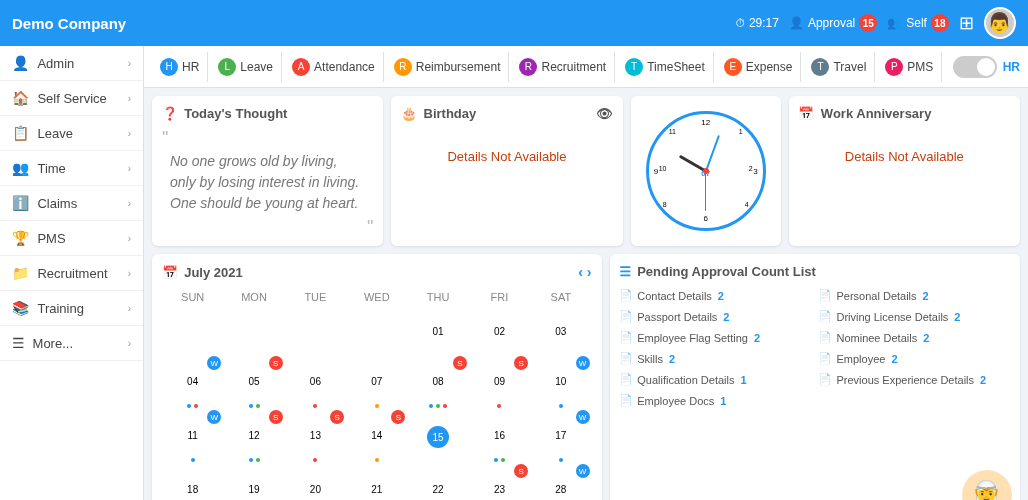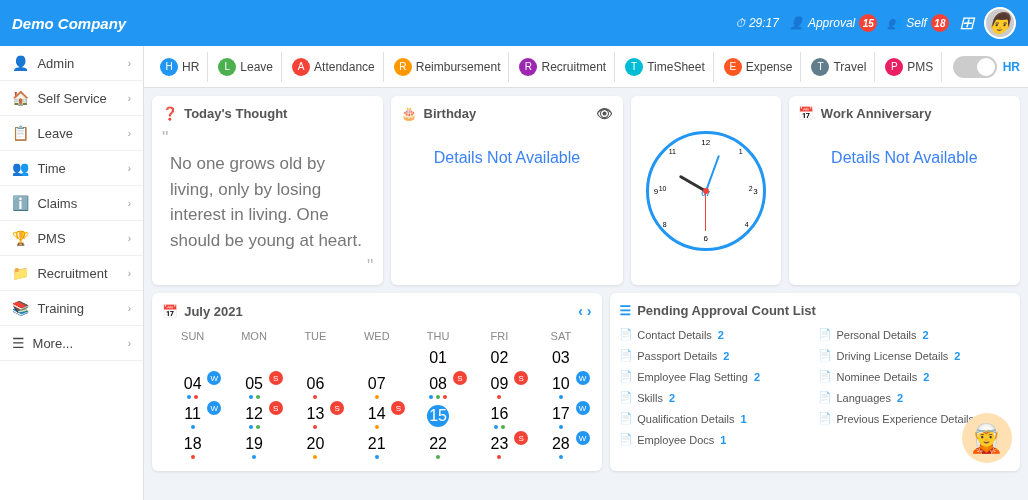--- a/index.html
+++ b/index.html
@@ -7,21 +7,20 @@
 
     
     .top-header {
       background: #2196F3;
       height: 46px;
       display: flex;
       align-items: center;
       justify-content: space-between;
       padding: 0 12px;
       flex-shrink: 0;
-      font-style: italic;
     }
     .top-header-title { color: white; font-size: 15px; font-weight: bold; }
     .top-header-right { display: flex; align-items: center; gap: 10px; }
     .header-badge {
       display: flex; align-items: center; gap: 4px; color: white; font-size: 12px;
     }
     .badge-count {
       background: #f44336; color: white; border-radius: 50%; width: 18px; height: 18px;
       display: flex; align-items: center; justify-content: center; font-size: 10px; font-weight: bold;
     }
@@ -88,28 +87,28 @@
       background: white; border-radius: 6px; padding: 10px;
       box-shadow: 0 1px 3px rgba(0,0,0,0.1);
     }
     .widget-title {
       display: flex; align-items: center; gap: 6px; font-size: 13px; font-weight: bold;
       color: #555; margin-bottom: 8px;
     }
 
     
     .thought-widget { flex: 1; }
-    .thought-quote { color: #777; font-size: 17px; line-height: 1.5; padding: 4px 8px; }
+    .thought-quote { color: #777; font-size: 14px; font-style: italic; line-height: 1.5; padding: 4px 8px; }
     .quote-mark { font-size: 18px; color: #bbb; line-height: 1; }
     .quote-open { text-align: left; }
     .quote-close { text-align: right; }
 
     
     .birthday-widget { flex: 1; }
-    .not-available { color: #3b82f6; font-size: 16px; text-align: center; padding: 20px 0; }
+    .not-available { color: #c2410c; font-size: 13px; text-align: center; padding: 20px 0; }
 
     
     .clock-widget { width: 150px; display: flex; align-items: center; justify-content: center; }
     .clock-face {
       width: 120px; height: 120px; border-radius: 50%; border: 3px solid #2196F3;
       position: relative; background: white;
     }
     .clock-hand {
       position: absolute; bottom: 50%; left: 50%; transform-origin: 50% 100%;
       border-radius: 2px;
@@ -127,21 +126,21 @@
 
     
     .calendar-widget { flex: 1.1; background: white; border-radius: 6px; padding: 10px; box-shadow: 0 1px 3px rgba(0,0,0,0.1); }
     .calendar-header { display: flex; align-items: center; justify-content: space-between; margin-bottom: 8px; }
     .calendar-title { display: flex; align-items: center; gap: 6px; font-size: 13px; font-weight: bold; color: #555; }
     .cal-nav { display: flex; gap: 4px; }
     .cal-nav-btn { background: none; border: none; cursor: pointer; color: #2196F3; font-size: 14px; font-weight: bold; }
     .cal-grid { width: 100%; border-collapse: collapse; }
     .cal-grid th { font-size: 11px; color: #888; text-align: center; padding: 3px 0; font-weight: normal; }
     .cal-grid td { font-size: 11px; text-align: center; padding: 2px; position: relative; }
-    .cal-date { width: 22px; height: 22px; display: flex; align-items: center; justify-content: center; margin: 0 auto; border-radius: 50%; font-size: 16px; }
+    .cal-date { width: 22px; height: 22px; display: flex; align-items: center; justify-content: center; margin: 12px auto; border-radius: 50%; font-size: 10px; }
     .cal-today { background: #2196F3; color: white; border-radius: 50%; }
     .cal-dot { width: 4px; height: 4px; border-radius: 50%; display: inline-block; margin: 0 1px; }
     .dot-blue { background: #2196F3; }
     .dot-red { background: #f44336; }
     .dot-green { background: #4CAF50; }
     .dot-orange { background: #FF9800; }
     .cal-badge {
       position: absolute; top: 0; right: 2px;
       width: 14px; height: 14px; border-radius: 50%;
       font-size: 8px; display: flex; align-items: center; justify-content: center; color: white;
@@ -594,21 +593,21 @@
                   <span>Nominee Details</span>
                   <span class="pending-count"> 2</span>
                 </div>
                 <div class="pending-item">
                   <span class="pending-icon">📄</span>
                   <span>Skills</span>
                   <span class="pending-count"> 2</span>
                 </div>
                 <div class="pending-item">
                   <span class="pending-icon">📄</span>
-                  <span>Languages</span>
+                  <span>Employee</span>
                   <span class="pending-count"> 2</span>
                 </div>
                 <div class="pending-item">
                   <span class="pending-icon">📄</span>
                   <span>Qualification Details</span>
                   <span class="pending-count"> 1</span>
                 </div>
                 <div class="pending-item">
                   <span class="pending-icon">📄</span>
                   <span>Previous Experience Details</span>

